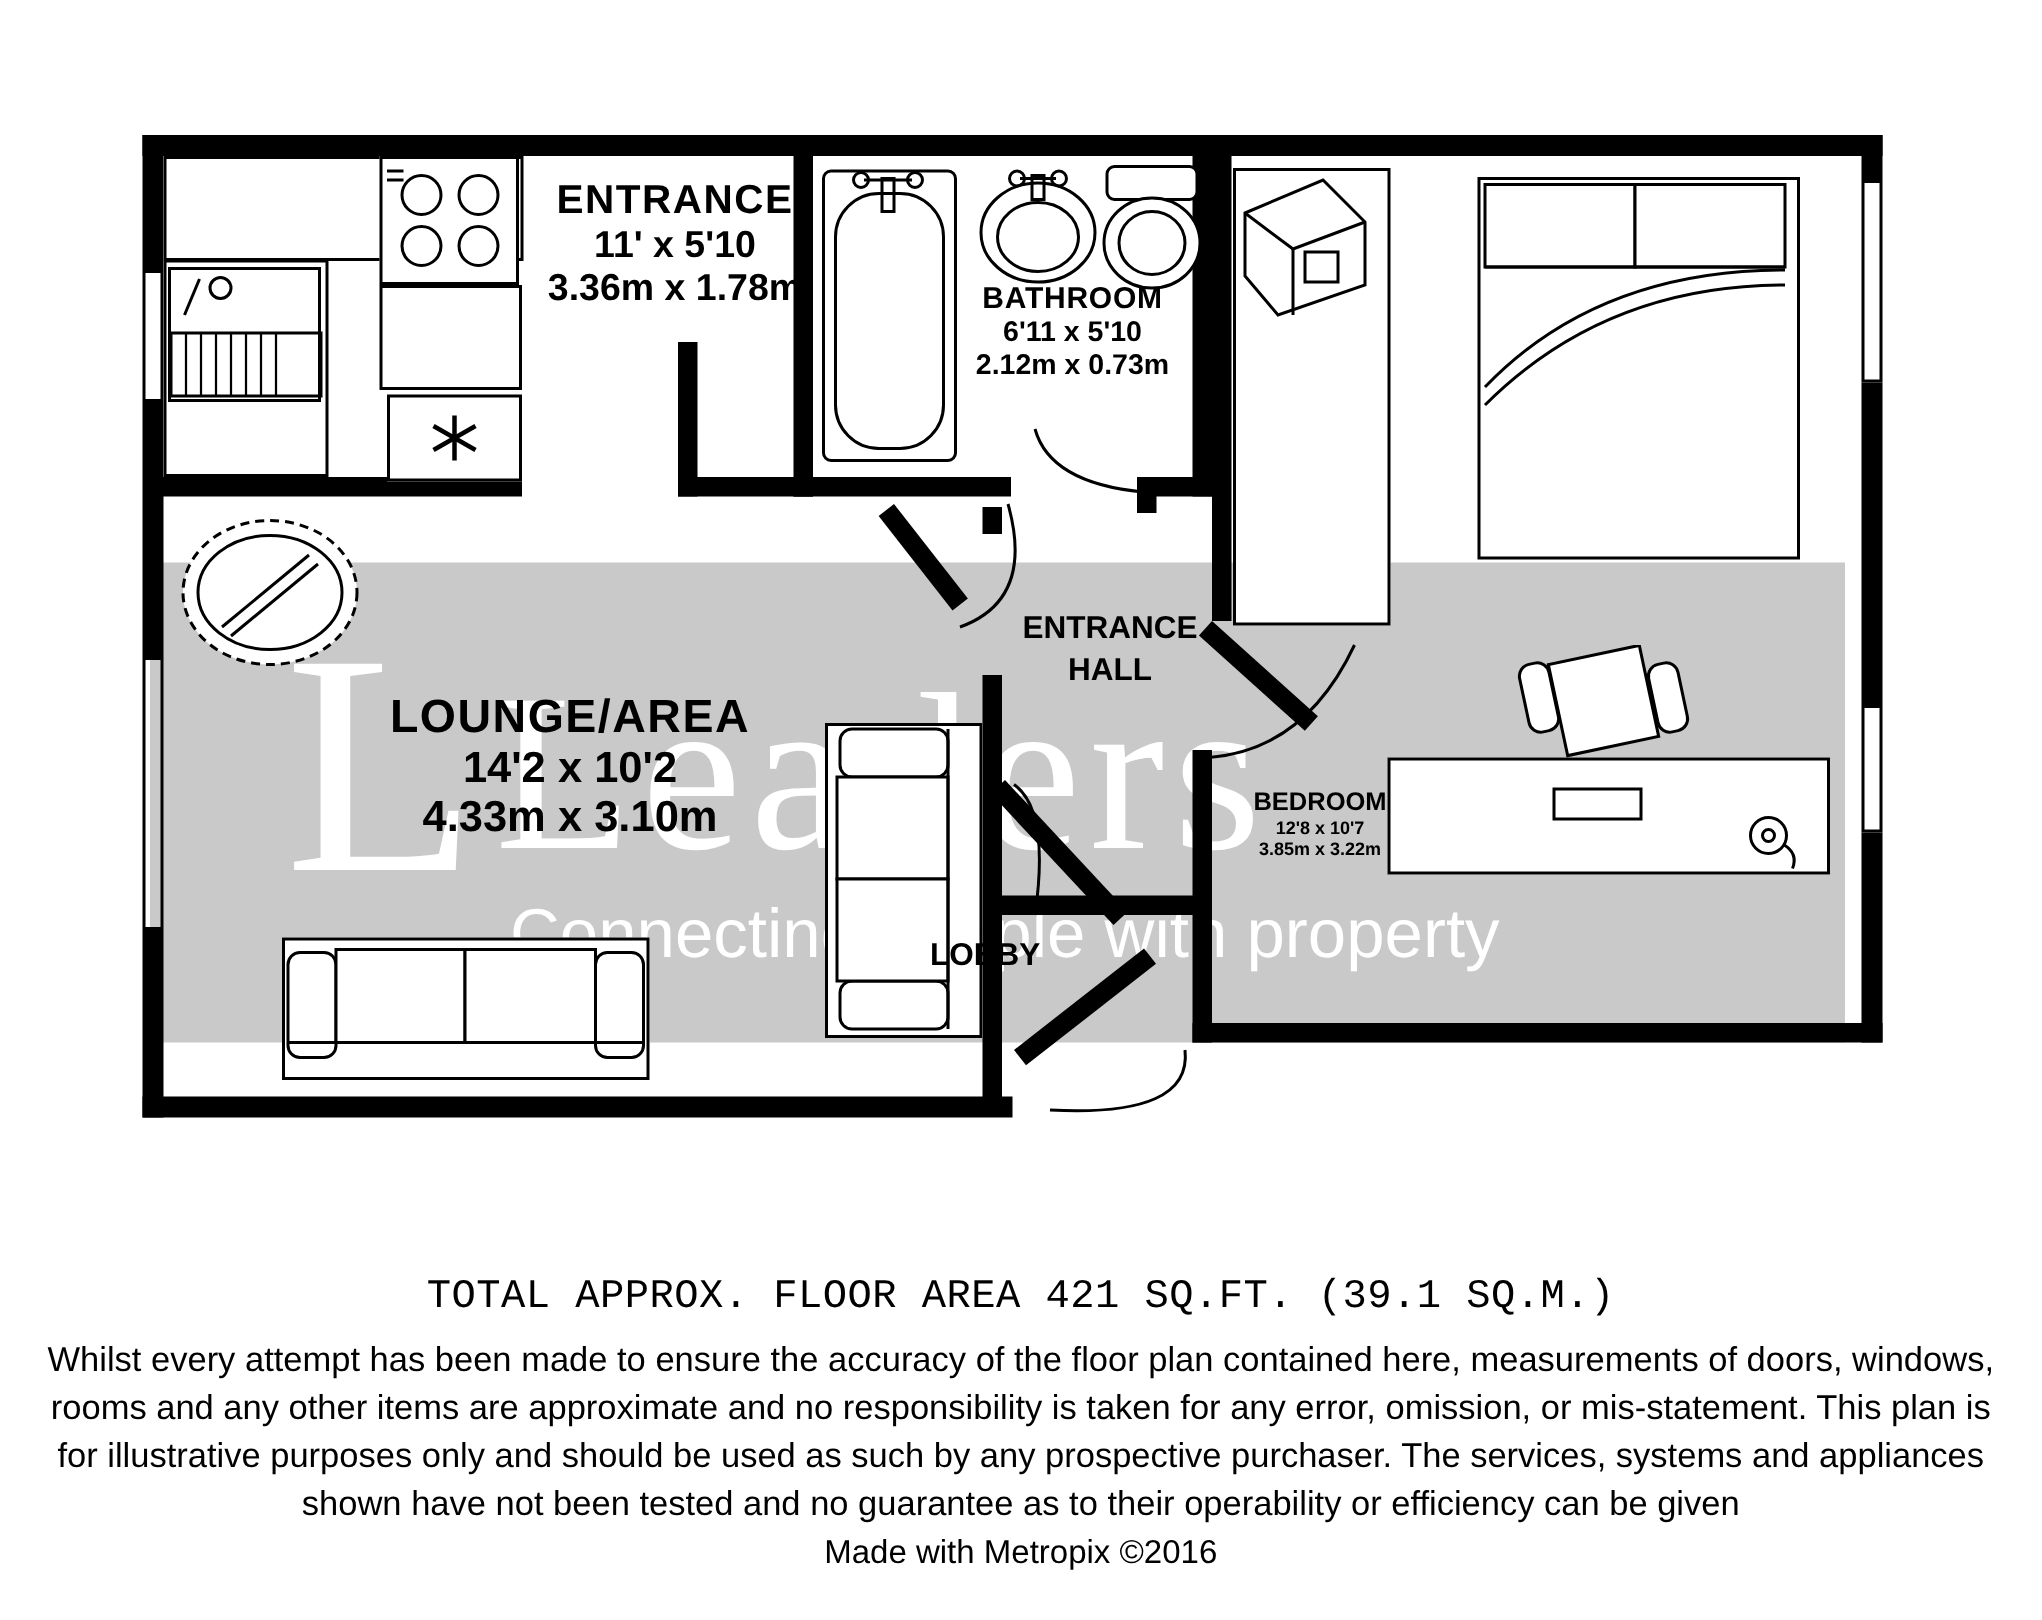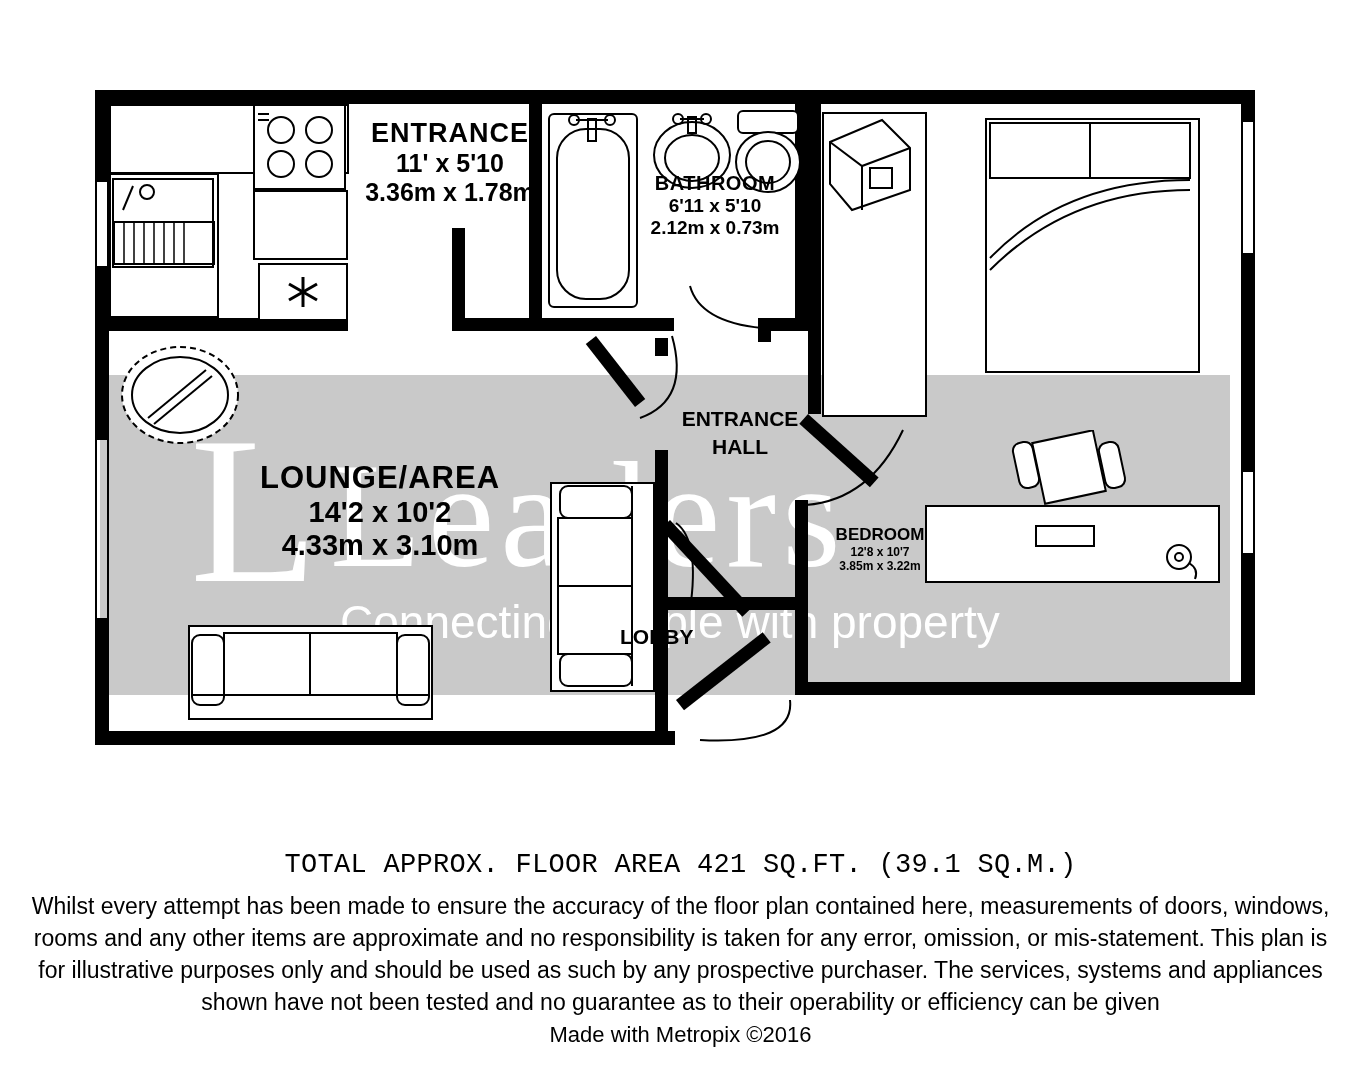--- a/index.html
+++ b/index.html
@@ -91,21 +91,21 @@
     z-index: 10;
     white-space: nowrap;
   }
   .label .nm {
     font-weight: bold;
   }
   .lbl-kitchen { left: 300px; top: 118px; width: 300px; }
   .lbl-kitchen .nm { font-size: 27px; letter-spacing: 1px; }
   .lbl-kitchen .d1, .lbl-kitchen .d2 { font-size: 25px; font-weight: bold; }
 
-  .lbl-bath { left: 570px; top: 172px; width: 290px; }
+  .lbl-bath { left: 570px; top: 188px; width: 290px; }
   .lbl-bath .nm { font-size: 20px; letter-spacing: 0.5px; }
   .lbl-bath .d1, .lbl-bath .d2 { font-size: 19px; font-weight: bold; }
 
   .lbl-lounge { left: 175px; top: 460px; width: 410px; }
   .lbl-lounge .nm { font-size: 31px; letter-spacing: 1px; }
   .lbl-lounge .d1, .lbl-lounge .d2 { font-size: 29px; font-weight: bold; }
 
   .lbl-bedroom { left: 760px; top: 525px; width: 240px; }
   .lbl-bedroom .nm { font-size: 17px; }
   .lbl-bedroom .d1, .lbl-bedroom .d2 { font-size: 12px; font-weight: bold; }

